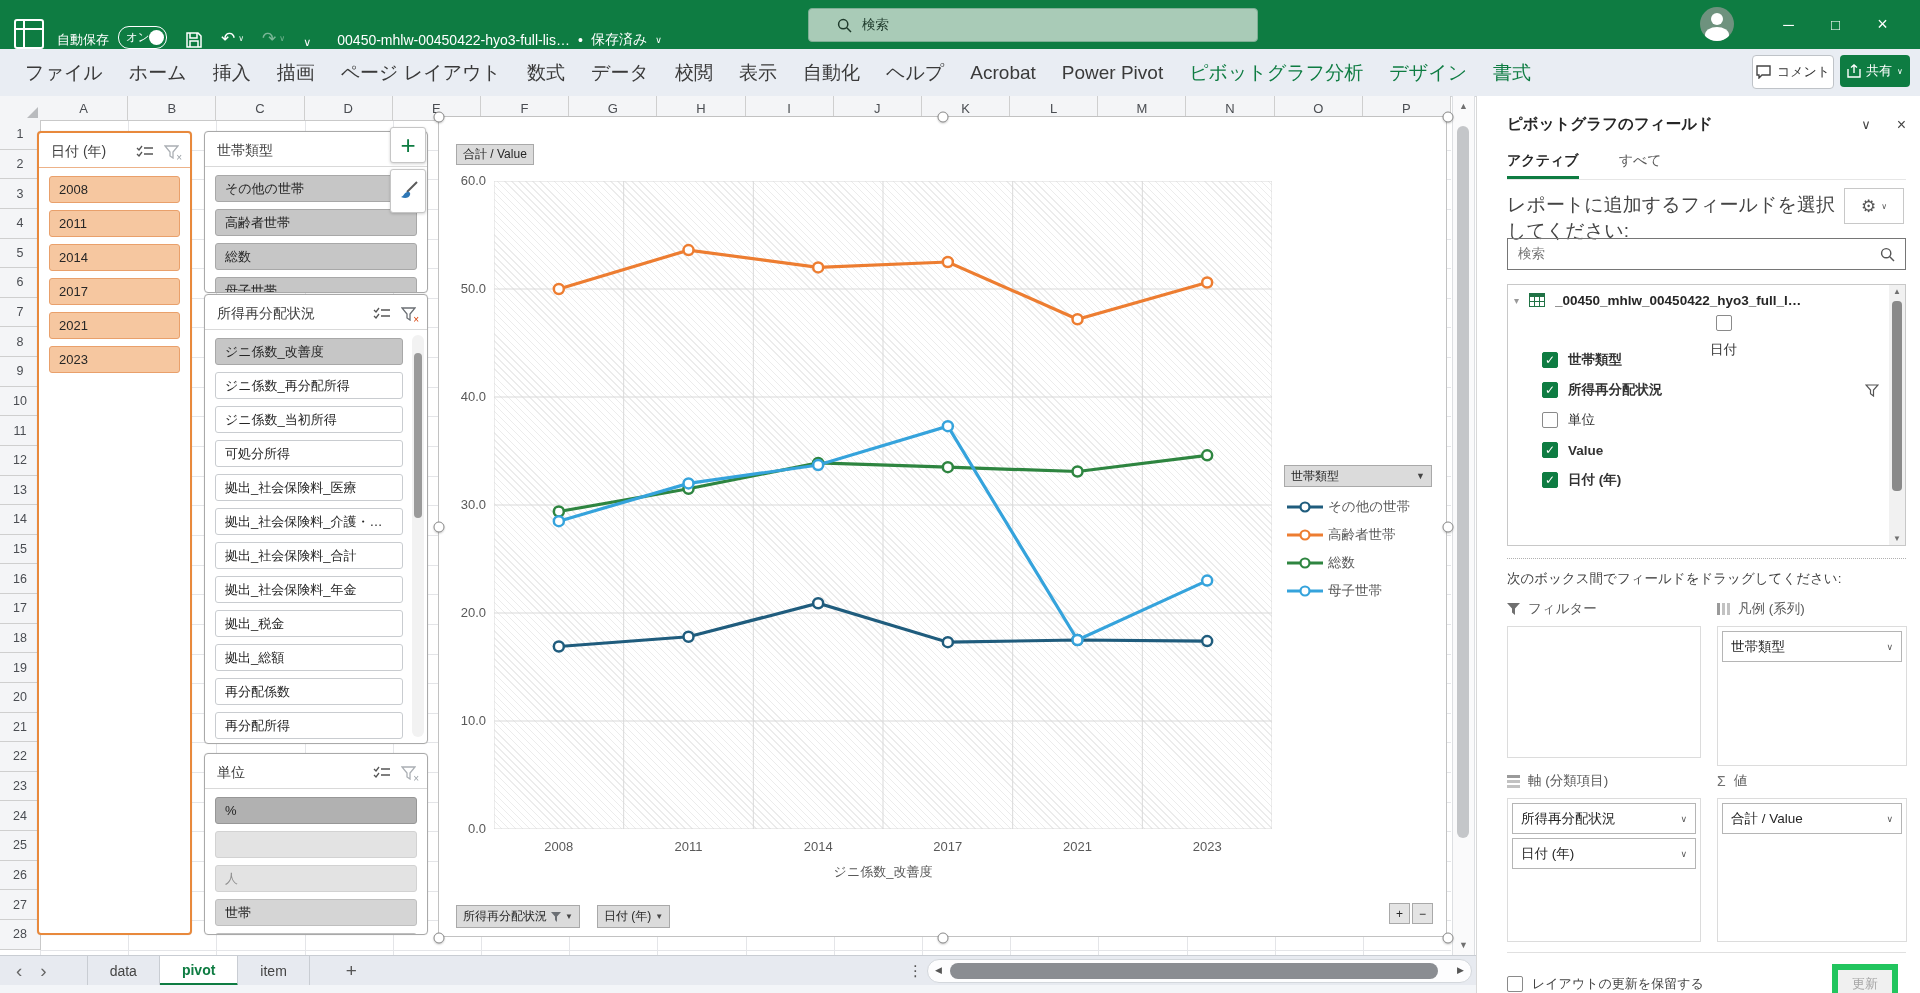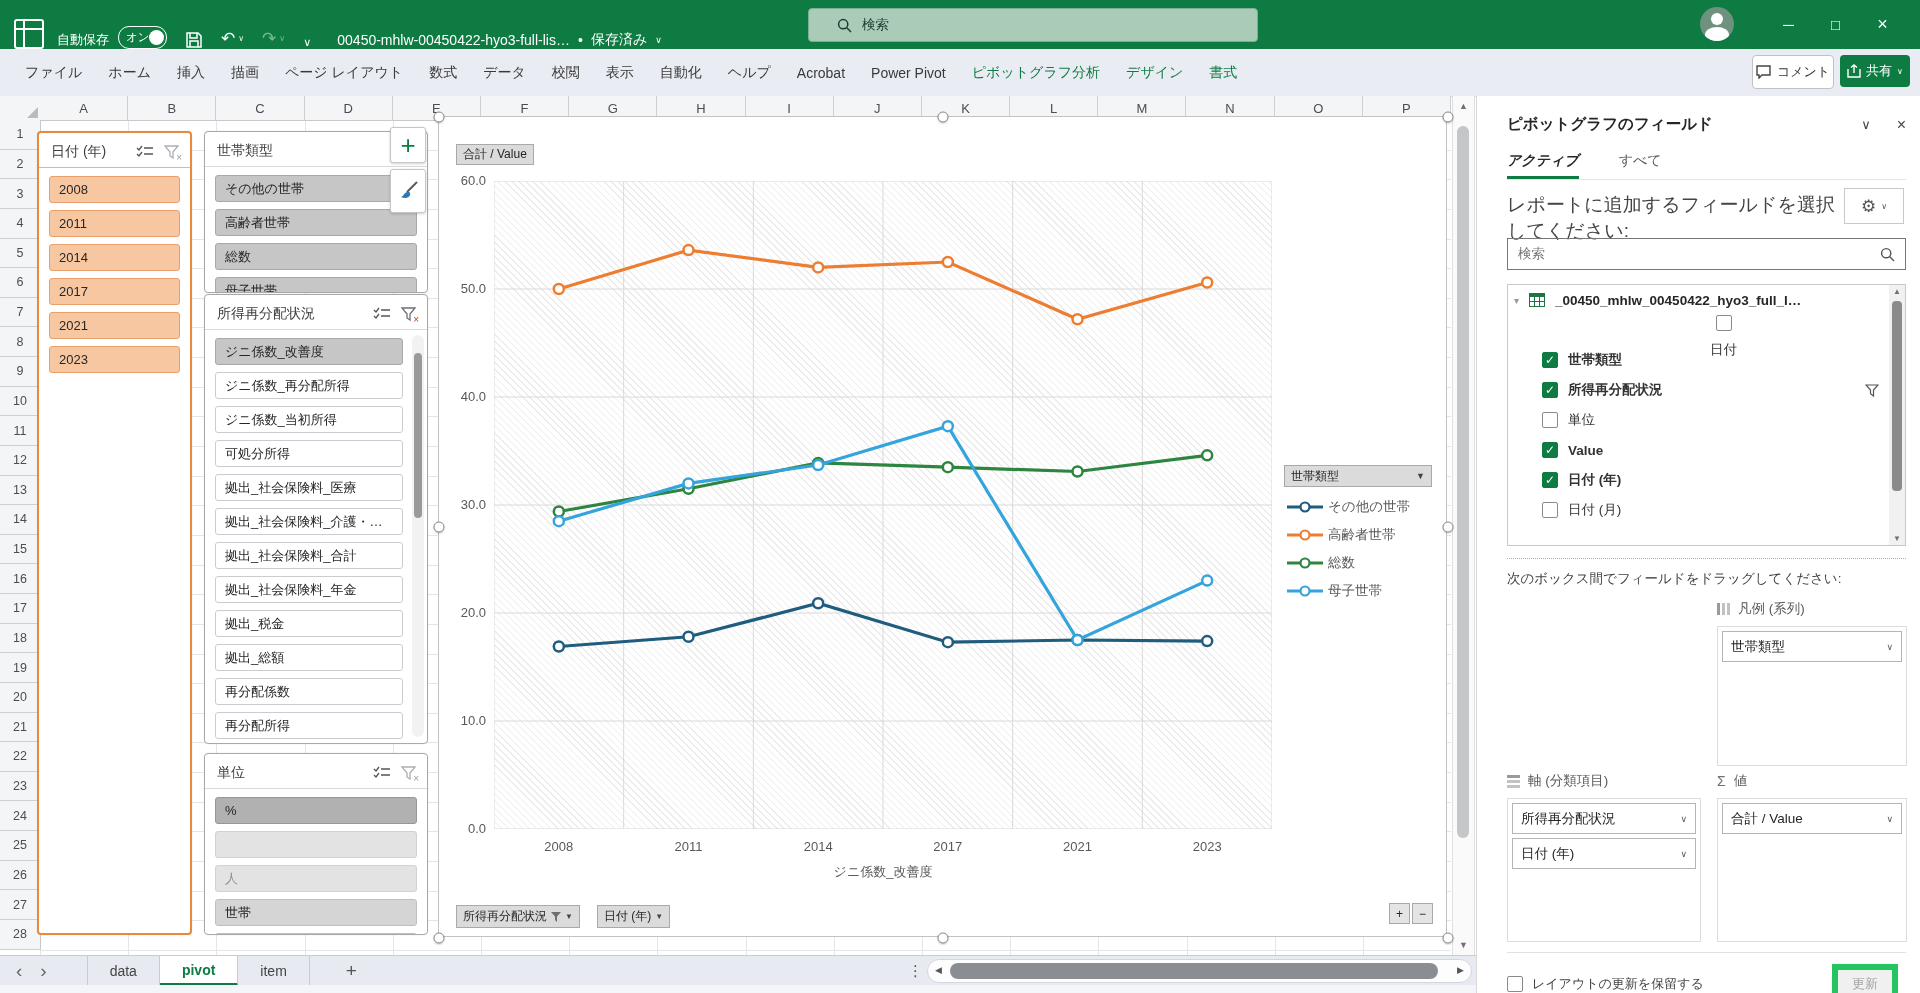--- a/index.html
+++ b/index.html
@@ -20,21 +20,21 @@
   .dim{opacity:.45;}
   .fname{font-size:14px;margin-left:26px;display:flex;align-items:center;gap:8px;white-space:nowrap;}
   .tb-search{left:808px;top:8px;width:448px;height:32px;background:#A9CBB7;border:1px solid #7FAE95;border-radius:4px;display:flex;align-items:center;color:#1E3A2B;font-size:13.5px;}
   .avatar{left:1700px;top:7px;width:34px;height:34px;border-radius:50%;background:#6E927E;overflow:hidden;}
   .avatar:before{content:"";position:absolute;left:11px;top:6px;width:12px;height:12px;border-radius:50%;background:#fff;}
   .avatar:after{content:"";position:absolute;left:5px;top:20px;width:24px;height:16px;border-radius:50%;background:#fff;}
   .winbtn{width:47px;height:49px;display:flex;align-items:center;justify-content:center;color:#fff;font-size:15px;}
   
   .ribbon{left:0;top:49px;width:1920px;height:47px;background:#E9EDF3;border-bottom:1px solid #D2D6DB;display:flex;align-items:center;}
   .rtabs{display:flex;margin-left:12px;gap:0;}
-  .rtab{padding:0 13px;font-size:14px;color:#3A3A3A;height:47px;display:flex;align-items:center;white-space:nowrap;}
+  .rtab{padding:0 13px;font-size:19px;color:#3A3A3A;height:47px;display:flex;align-items:center;white-space:nowrap;}
   .rtab.ctx{color:#0E7C42;}
   .comment-btn{left:1752px;top:55px;width:80px;height:32px;background:#fff;border:1px solid #BFC3C8;border-radius:4px;display:flex;align-items:center;justify-content:center;gap:6px;font-size:13px;color:#333;}
   .share-btn{left:1840px;top:55px;width:70px;height:32px;background:#0E7C42;border-radius:4px;display:flex;align-items:center;justify-content:center;gap:5px;font-size:13px;color:#fff;}
   
   .corner{left:0;top:96px;width:40px;height:24px;background:#F4F5F7;border-right:1px solid #C9C9C9;border-bottom:1px solid #C9C9C9;}
   .corner:after{content:"";position:absolute;right:2px;bottom:2px;border-left:11px solid transparent;border-bottom:11px solid #B9BBBE;}
   .colheads{left:40px;top:96px;height:24px;display:flex;background:#F4F5F7;border-bottom:1px solid #C9C9C9;}
   .colh{width:88.2px;box-sizing:border-box;border-right:1px solid #CFCFCF;display:flex;align-items:center;justify-content:center;font-size:13px;color:#4A4D52;}
   .rowheads{left:0;top:120px;width:40px;background:#F4F5F7;border-right:1px solid #C9C9C9;}
   .rowh{height:29.64px;box-sizing:border-box;border-bottom:1px solid #CFCFCF;display:flex;align-items:center;justify-content:center;font-size:12.5px;color:#4A4D52;}
@@ -70,21 +70,21 @@
   .fbtn{background:#DBDBDB;border:1px solid #A9A9A9;font-size:12px;color:#262626;display:flex;align-items:center;padding:0 6px;box-sizing:border-box;gap:4px;white-space:nowrap;}
   .ylab{position:absolute;width:44px;text-align:right;font-size:13px;color:#595959;}
   .xlab{position:absolute;width:70px;text-align:center;font-size:13px;color:#595959;}
   .leg-entry{position:absolute;display:flex;align-items:center;gap:5px;font-size:13.5px;color:#595959;height:24px;}
   .hdl{position:absolute;width:11px;height:11px;border-radius:50%;background:#fff;border:1.5px solid #8A8A8A;box-sizing:border-box;transform:translate(-50%,-50%);box-shadow:0 1px 2px rgba(0,0,0,.2);}
   
   .pane{left:1476px;top:96px;width:444px;height:897px;background:#fff;border-left:1px solid #D8D8D8;box-sizing:border-box;}
   .pane .inner{position:absolute;left:30px;right:14px;}
   .ptitle{font-size:15.5px;font-weight:bold;color:#262626;}
   .ptab{font-size:14px;color:#595959;padding-bottom:6px;}
-  .ptab.act{color:#262626;font-weight:bold;border-bottom:3px solid #0E7C42;font-style:italic;}
+  .ptab.act{color:#262626;font-weight:bold;border-bottom:3px solid #0E7C42;}
   .searchbox{border:1px solid #767676;height:30px;display:flex;align-items:center;padding:0 10px;font-size:13.5px;color:#767676;}
   .flist{border:1px solid #C8C8C8;height:260px;overflow:hidden;position:relative;}
   .frow{display:flex;align-items:center;height:30px;font-size:13.5px;color:#333;gap:10px;}
   .cb{width:16px;height:16px;border:1px solid #8A8A8A;box-sizing:border-box;border-radius:2px;flex:none;background:#fff;}
   .cb.on{background:#0E7C42;border-color:#0E7C42;color:#fff;font-size:12px;line-height:14px;text-align:center;}
   .pscroll{position:absolute;right:0;top:0;width:16px;height:100%;background:#F1F1F1;}
   .pthumb{position:absolute;left:3px;width:10px;background:#8A8A8A;border-radius:4px;}
   .zone-h{display:flex;align-items:center;gap:8px;font-size:13.5px;color:#595959;}
   .chip{border:1px solid #B5B5B5;background:#fff;height:29px;display:flex;align-items:center;font-size:13.5px;color:#262626;padding:0 8px;margin-bottom:4px;justify-content:space-between;}
   .chip .dd{color:#555;font-size:9px;}
@@ -541,35 +541,40 @@
           <span>単位</span>
         </div>
         <div class="frow" style="padding-left: 34px;">
           <span class="cb on">✓</span>
           <span style="font-weight: bold;">Value</span>
         </div>
         <div class="frow" style="padding-left: 34px;">
           <span class="cb on">✓</span>
           <span style="font-weight: bold;">日付 (年)</span>
         </div>
-        <div class="frow" style="padding-left: 34px;">
-          <span class="cb"></span>
-          <span>日付 (月)</span>
-        </div>
       </div>
     <div class="pscroll">
       <div style="position:absolute;left:2px;top:2px;width:12px;text-align:center;font-size:8px;color:#707070;">▲</div>
       <div class="pthumb" style="top:16px;height:190px;"></div>
       <div style="position:absolute;left:2px;bottom:2px;width:12px;text-align:center;font-size:8px;color:#707070;">▼</div>
     </div>
   </div>
   <div class="inner" style="top:462px;border-top:1.5px dotted #B0B0B0;"></div>
   <div class="inner" style="top:474px;font-size:13.5px;color:#444;">次のボックス間でフィールドをドラッグしてください:</div>
 
   <div class="inner" style="top:504px;height:168px;">
+    <div style="position:absolute;left:0;top:0;width:194px;">
+      <div class="zone-h">
+        <svg width="13" height="12" viewBox="0 0 13 12">
+            <path d="M0 0h13L8 5.5V12L5 9.5V5.5z" fill="#707070"></path>
+          </svg>
+        <span>フィルター</span>
+      </div>
+      <div style="border:1px solid #DCDCDC;height:130px;margin-top:8px;" id="zone-filters"></div>
+    </div>
     <div style="position:absolute;left:210px;top:0;width:190px;">
       <div class="zone-h">
         <span style="display:inline-flex;gap:2px;">
           <span style="width:3px;height:12px;background:#9a9a9a;"></span>
             <span style="width:3px;height:12px;background:#c2c2c2;"></span>
             <span style="width:3px;height:12px;background:#c2c2c2;"></span>
         </span>
         <span>凡例 (系列)</span>
       </div>
       <div style="border:1px solid #DCDCDC;height:130px;margin-top:8px;padding:4px;" id="zone-legend">

